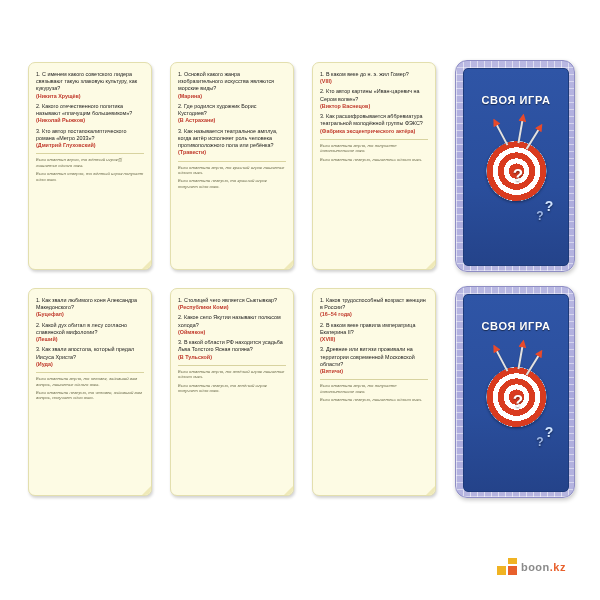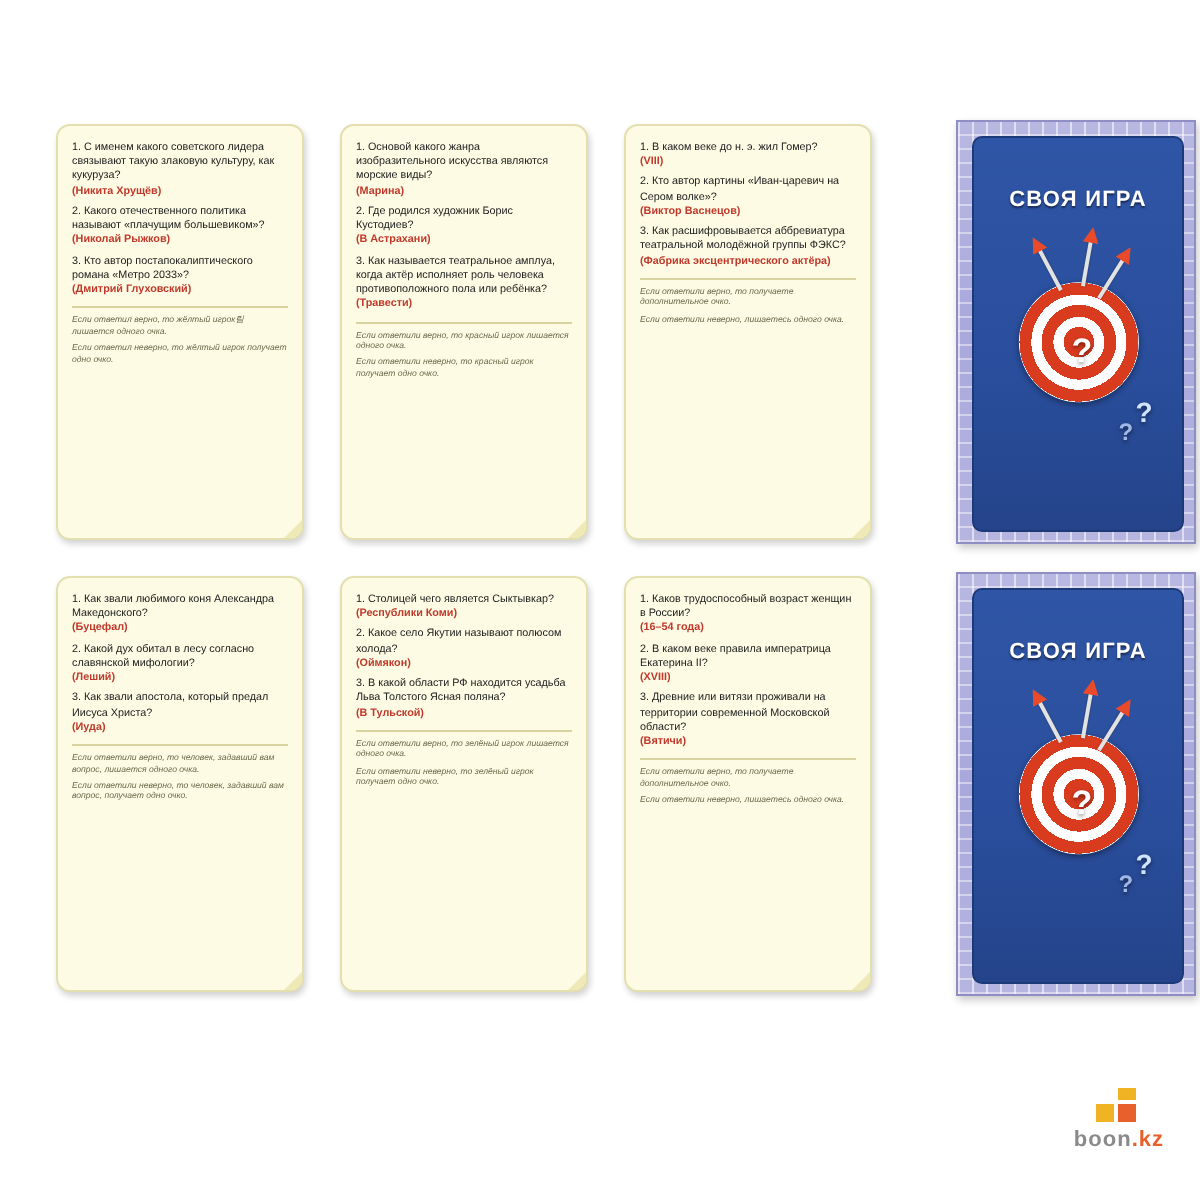--- a/index.html
+++ b/index.html
@@ -64,30 +64,29 @@
     right: 0;
     bottom: 0;
     width: 0; height: 0;
     border-left: 9px solid transparent;
     border-bottom: 9px solid #efe9b8;
   }
 
   
   .backcard {
     position: absolute;
-    border-radius: 0;
+    border-radius: 12px;
     box-shadow: 1px 2px 4px rgba(0,0,0,0.22);
     box-sizing: border-box;
     background:
       repeating-linear-gradient(90deg, rgba(255,255,255,0.55) 0 1px, rgba(255,255,255,0) 1px 7px),
       repeating-linear-gradient(0deg, rgba(255,255,255,0.45) 0 1px, rgba(255,255,255,0) 1px 7px),
       linear-gradient(180deg, #b9b8e2 0%, #a9a8dc 50%, #b6b5e0 100%);
     border: 1px solid #8e8dc4;
     padding: 7px;
-    margin-left: 23px;
   }
   .backcard .inner {
     position: relative;
     width: 100%;
     height: 100%;
     background: linear-gradient(180deg, #2f55a6 0%, #2a4e9c 60%, #24438a 100%);
     border-radius: 5px;
     border: 1px solid #1d3a78;
     overflow: hidden;
   }
@@ -170,24 +169,24 @@
   .qmark.q-dark {
     right: 16%;
     bottom: 2%;
     font-size: 12px;
     color: #9fb8e6;
   }
 
   
   #watermark {
     position: absolute;
-    right: 18px;
+    right: 34px;
     bottom: 24px;
     display: flex;
-    flex-direction: column;
+    flex-direction: row;
     align-items: center;
     gap: 2px;
     text-align: right;
   }
   .wm-blocks {
     position: relative;
     width: 22px;
     height: 18px;
   }
   .wm-blocks i {

